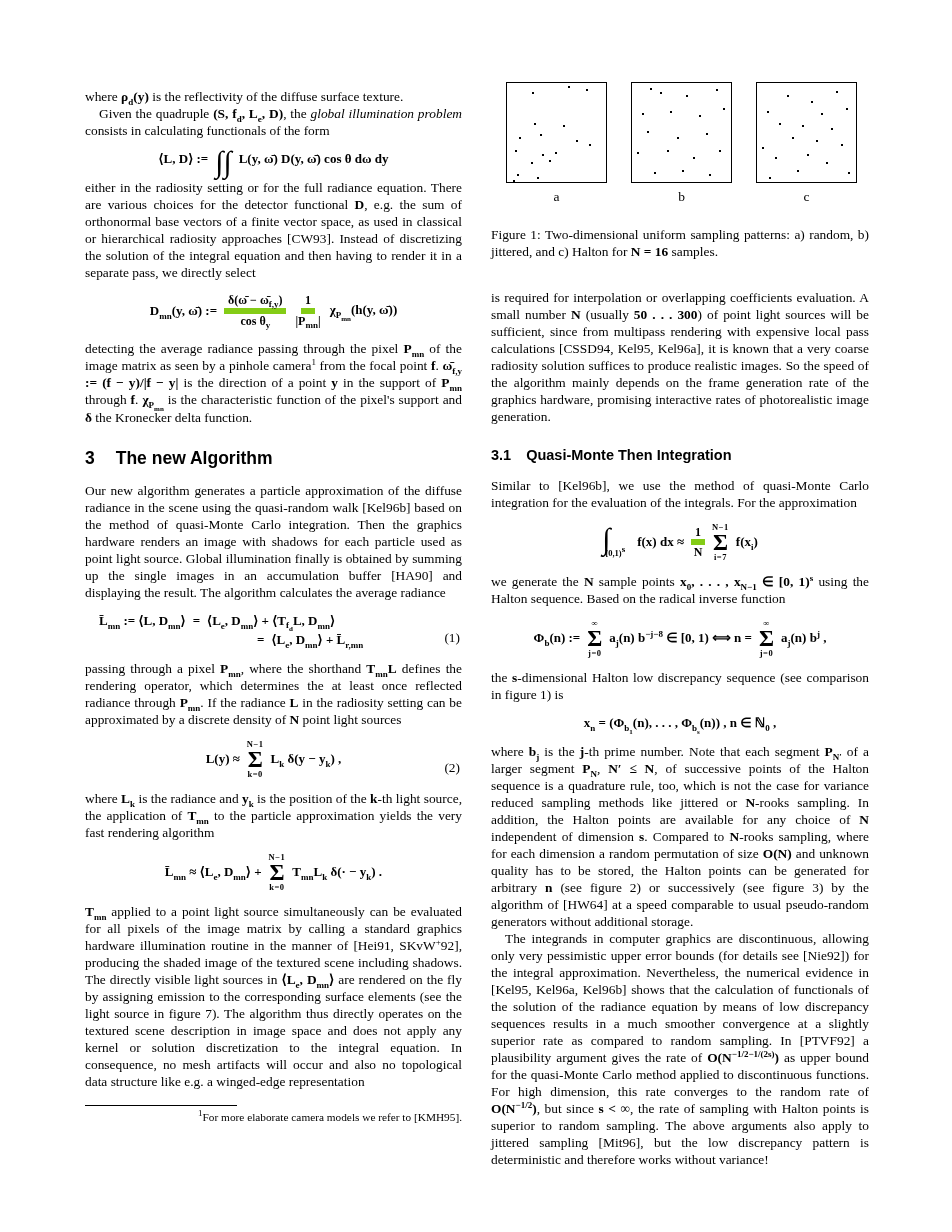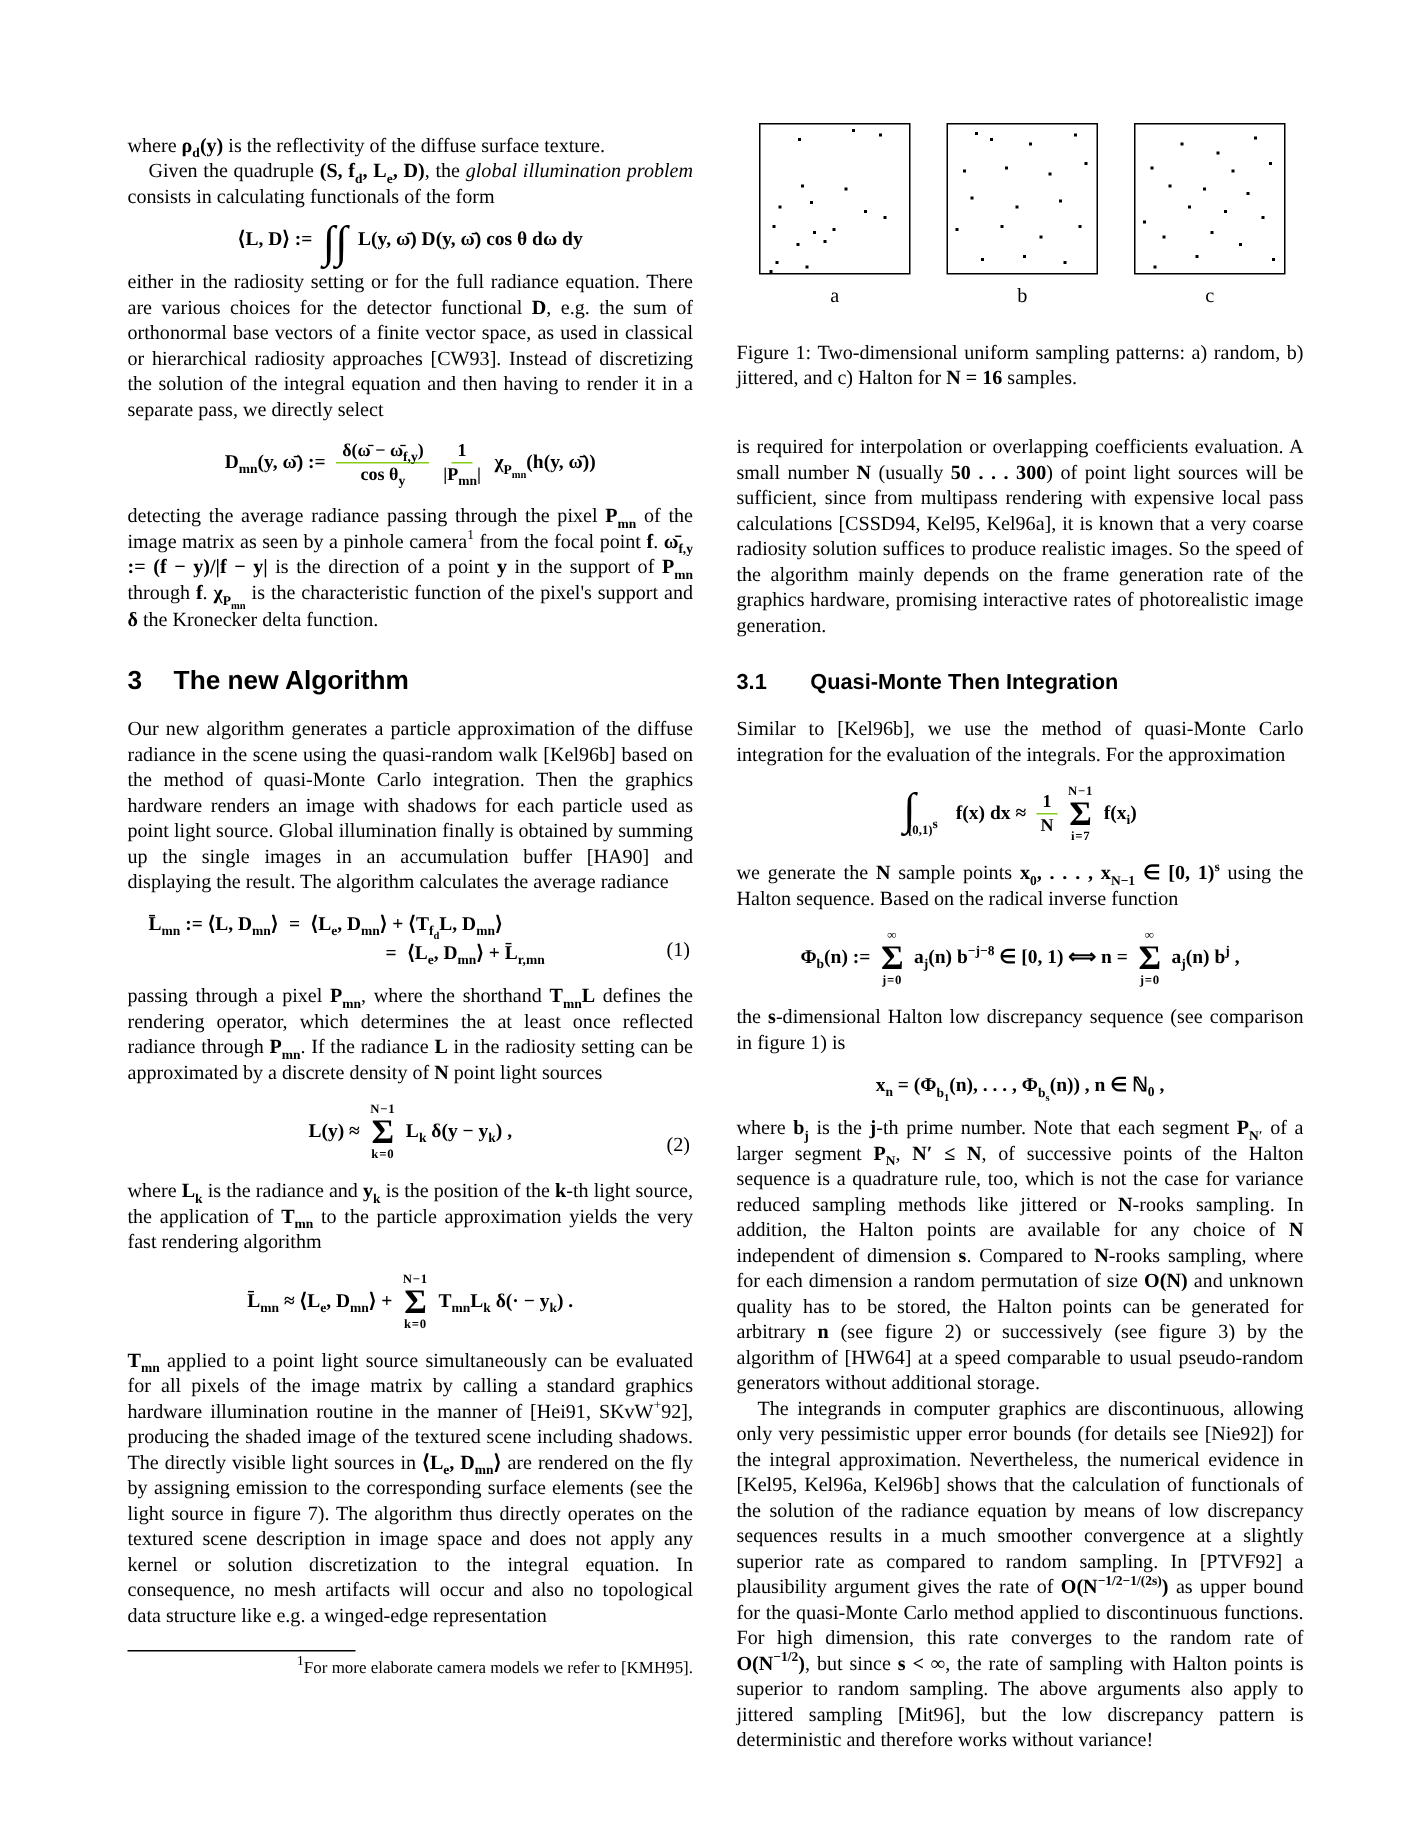--- a/index.html
+++ b/index.html
@@ -21,32 +21,32 @@
   sub sub{font-size:7px;}
 
   
   .formula{position:relative;display:block;margin:12px 0;font-weight:bold;font-size:13px;line-height:1.25;}
   .frow{display:flex;justify-content:center;align-items:center;gap:7px;flex-wrap:nowrap;}
   .frow + .frow{margin-top:3px;}
   #f3 .frow{justify-content:flex-start;padding-left:14px;}
   #f3 .frow + .frow{padding-left:172px;}
   .eqnum{position:absolute;right:2px;bottom:1px;font-weight:normal;font-size:13.4px;}
   .frac{display:inline-flex;flex-direction:column;align-items:center;vertical-align:middle;font-size:12px;line-height:1.2;}
-  .frac .num{border-bottom:1px solid #84cc16;padding:0 4px;}
+  .frac .num{border-bottom:6px solid #84cc16;padding:0 4px;}
   .frac .den{padding:0 2px;}
   .sum{display:inline-flex;flex-direction:column;align-items:center;line-height:1;vertical-align:middle;}
   .sum .lim{font-size:8.5px;font-weight:bold;letter-spacing:.5px;}
   .sum .sig{font-size:23px;margin:-1px 0;}
   .bigint{font-size:30px;font-weight:bold;line-height:0;position:relative;top:3px;}
   .int-sub{font-size:8.5px;position:relative;top:10px;left:-5px;}
 
   
   .sec-heading{font-family:"Liberation Sans", sans-serif;font-weight:bold;display:flex;margin:0;}
   #heading-3{font-size:17.5px;gap:21px;margin:24px 0 15px 0;}
-  #heading-31{font-size:14.5px;gap:29px;margin:22px 0 13px 0;}
+  #heading-31{font-size:14.5px;gap:15px;margin:22px 0 13px 0;}
 
   
   .fig{margin:0 0 0 0;}
   .fig-row{display:flex;gap:24px;padding-left:15px;}
   .panelwrap{display:flex;flex-direction:column;align-items:center;}
   .panel{position:relative;width:99px;height:99px;border:1px solid #000;background:#fff;}
   .dot{position:absolute;width:2px;height:2px;background:#000;}
   .panel-label{margin-top:5px;font-size:13.5px;}
   .fig-caption{margin-top:21px;text-align:justify;}
 

